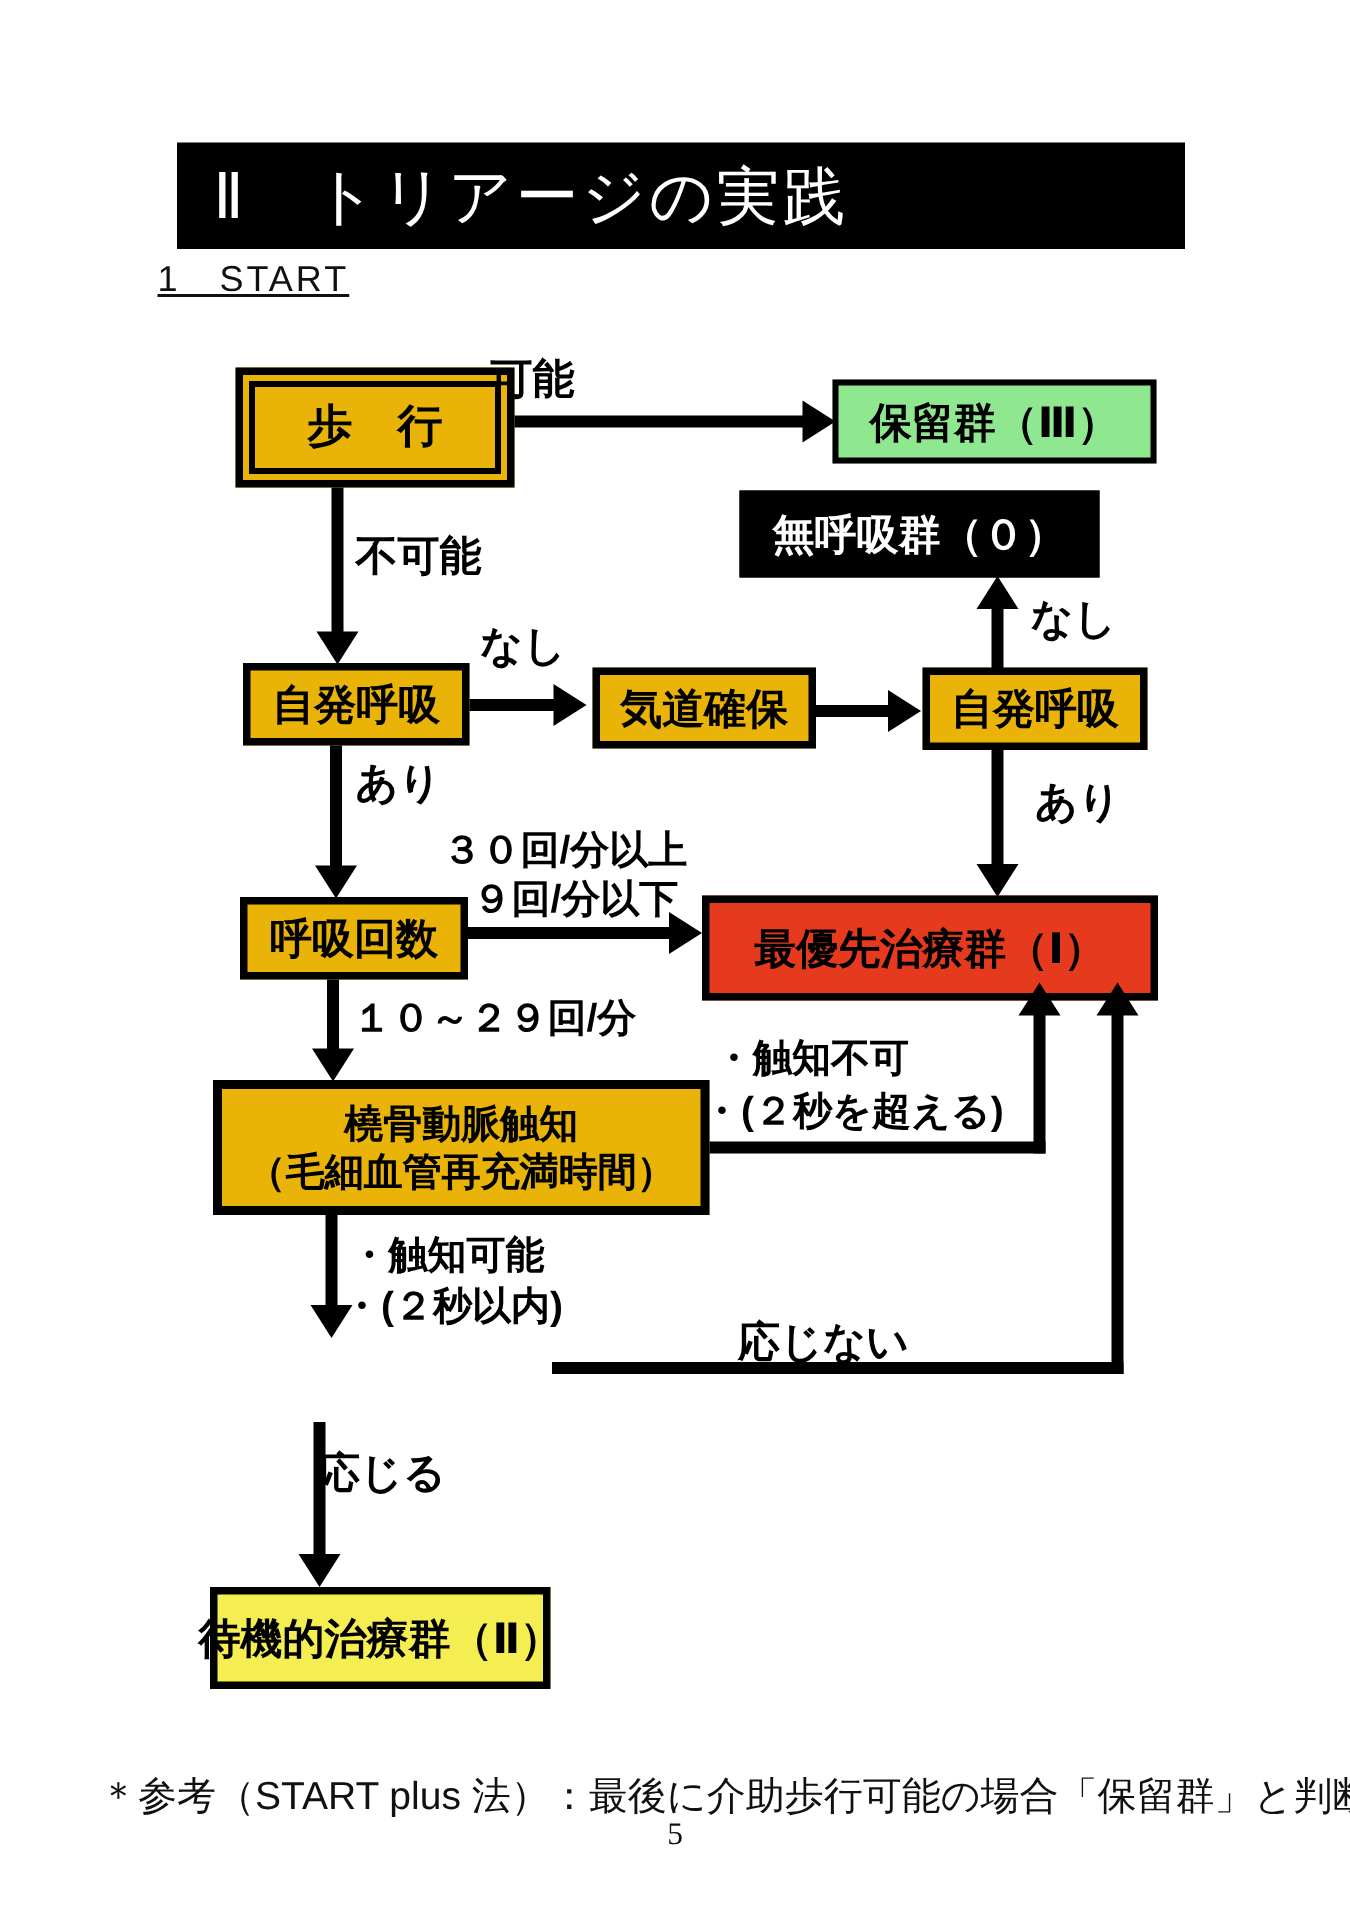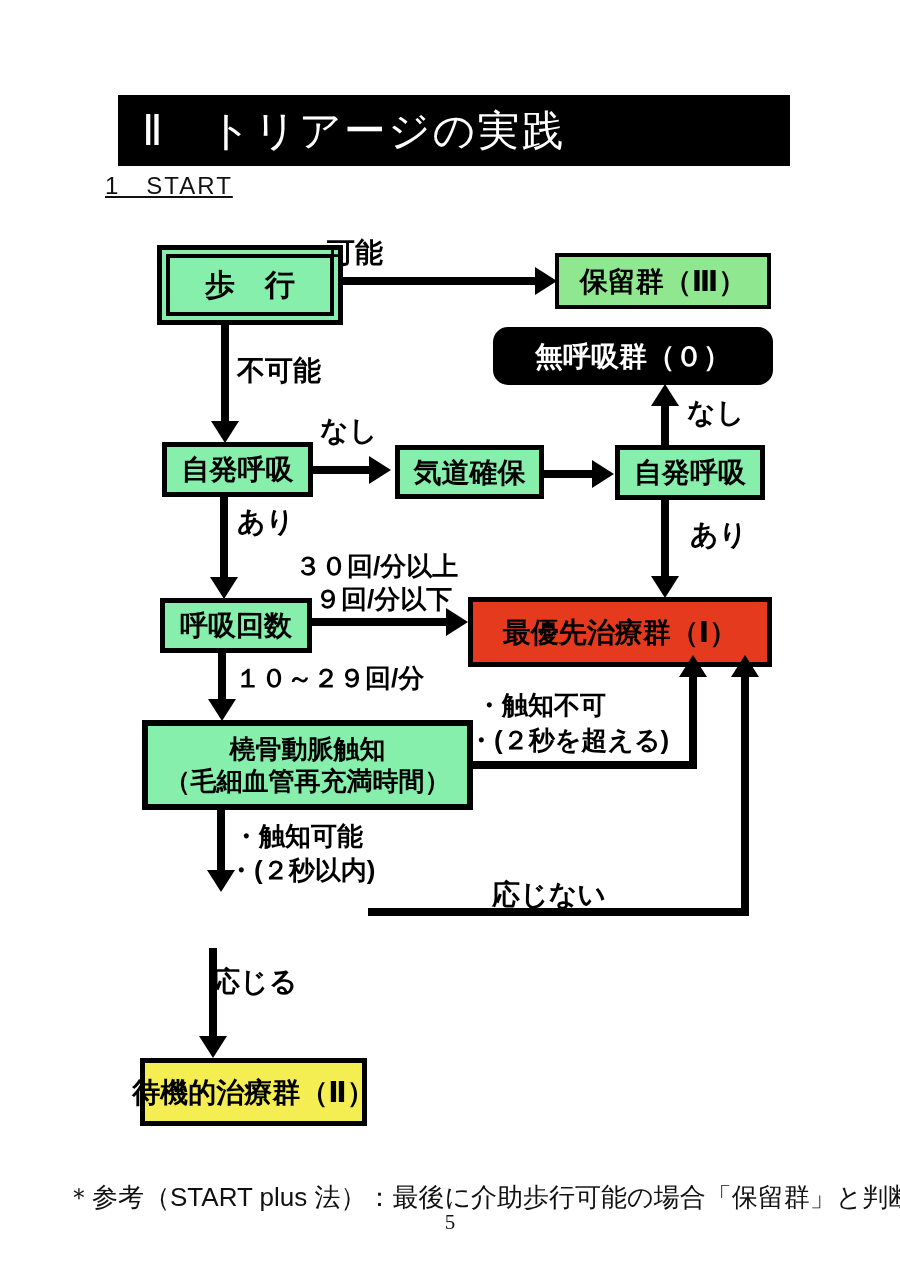--- a/index.html
+++ b/index.html
@@ -21,21 +21,21 @@
   .section-heading{
     position:absolute;left:105px;top:170px;
     font-size:24px;color:#111;
     text-decoration:underline;
     letter-spacing:2px;
     white-space:nowrap;
   }
   .node{
     position:absolute;box-sizing:border-box;
     display:flex;align-items:center;justify-content:center;
-    border:5px solid #000;background:#86efac;
+    border:5px solid #000;background:#eab308;
     font-weight:bold;font-size:28px;text-align:center;
     white-space:nowrap;line-height:1.25;
   }
   .node-walk{border:5px solid #000;padding:4px;}
   .walk-inner{
     border:4px solid #000;flex:1;align-self:stretch;
     display:flex;align-items:center;justify-content:center;
     font-size:30px;font-weight:bold;
   }
   .node-filled-dark{color:#fff;}
@@ -69,21 +69,21 @@
     <span>Ⅱ　トリアージの実践</span>
   </div>
   <div class="section-heading">1　START</div>
 
   <div class="node node-walk" style="left:157px;top:245px;width:186px;height:80px;">
     <div class="walk-inner">歩　行</div>
   </div>
 
   <div class="node" style="left: 555px; top: 253px; width: 216px; height: 56px; border-width: 4px; background: rgb(143, 232, 143);">保留群（Ⅲ）</div>
 
-  <div class="node node-filled-dark" style="left: 493px; top: 327px; width: 280px; height: 58px; background: rgb(0, 0, 0); border-radius: 15px;">無呼吸群（０）</div>
+  <div class="node node-filled-dark" style="left: 493px; top: 327px; width: 240px; height: 58px; background: rgb(0, 0, 0);">無呼吸群（０）</div>
 
   <div class="node" style="left:162px;top:442px;width:151px;height:55px;">自発呼吸</div>
 
   <div class="node" style="left:395px;top:445px;width:149px;height:54px;">気道確保</div>
 
   <div class="node" style="left:615px;top:445px;width:150px;height:55px;">自発呼吸</div>
 
   <div class="node" style="left:160px;top:598px;width:152px;height:55px;">呼吸回数</div>
 
   <div class="node" style="left: 468px; top: 597px; width: 304px; height: 70px; background: rgb(230, 58, 30);">最優先治療群（Ⅰ）</div>

